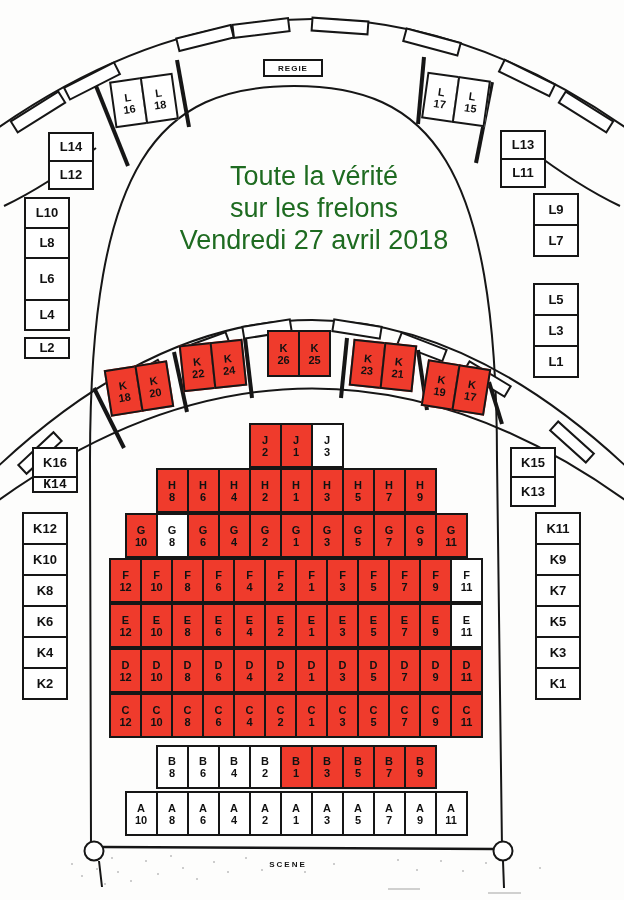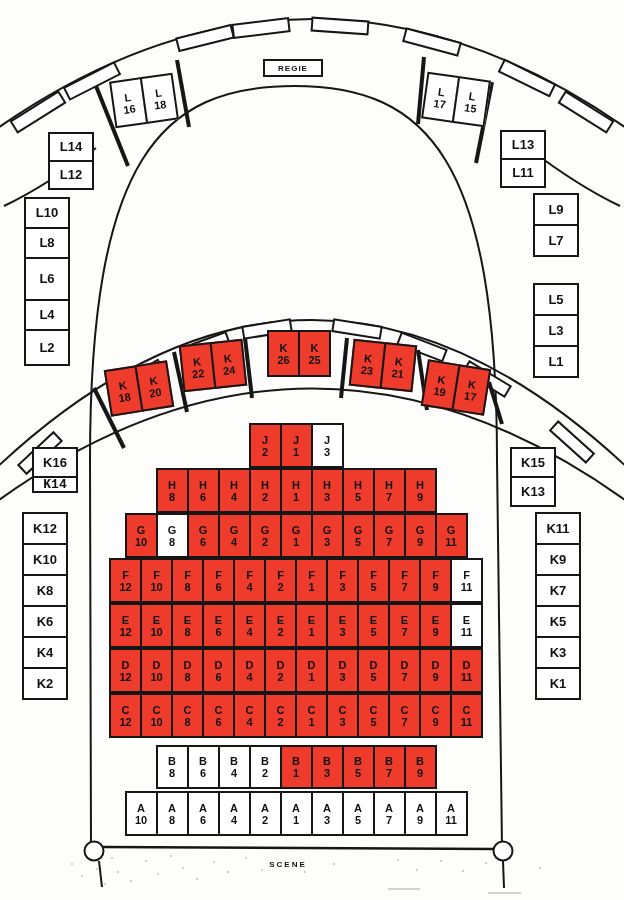--- a/index.html
+++ b/index.html
@@ -103,20 +103,25 @@
       <circle cx="486" cy="863" r="1"></circle>
         <circle cx="540" cy="868" r="1"></circle>
         <circle cx="105" cy="884" r="1"></circle>
     </g>
   </svg>
 
   <div class="regie">
     <span>REGIE</span>
   </div>
 
+  <div class="title">
+    <div>Toute la vérité</div>
+    <div>sur les frelons</div>
+    <div>Vendredi 27 avril 2018</div>
+  </div>
 
   <div id="seats">
       <div class="frow" style="top: 423px; left: 248.5px;">
         <div class="seat occ" style="height: 45px;">
           <span>J</span>
           <span>2</span>
         </div>
         <div class="seat occ" style="height: 45px;">
           <span>J</span>
           <span>1</span>
@@ -570,21 +575,21 @@
       </div>
       <div class="scol" style="left: 500px; top: 130px;">
         <div class="seat" style="height: 30px;">L13</div>
         <div class="seat" style="height: 30px;">L11</div>
       </div>
       <div class="scol" style="left: 24px; top: 197px;">
         <div class="seat" style="height: 32px;">L10</div>
         <div class="seat" style="height: 32px;">L8</div>
         <div class="seat" style="height: 44px;">L6</div>
         <div class="seat" style="height: 32px;">L4</div>
-        <div class="seat" style="height: 37px;">L2</div>
+        <div class="seat" style="height: 22px; margin-top: 8px;">L2</div>
       </div>
       <div class="scol" style="left: 533px; top: 193px;">
         <div class="seat" style="height: 33px;">L9</div>
         <div class="seat" style="height: 33px; text-align: right;">L7</div>
         <div class="seat" style="height: 33px; margin-top: 28px;">L5</div>
         <div class="seat" style="height: 33px;">L3</div>
         <div class="seat" style="height: 33px;">L1</div>
       </div>
       <div class="scol" style="left: 32px; top: 447px;">
         <div class="seat" style="height: 31px;">K16</div>

